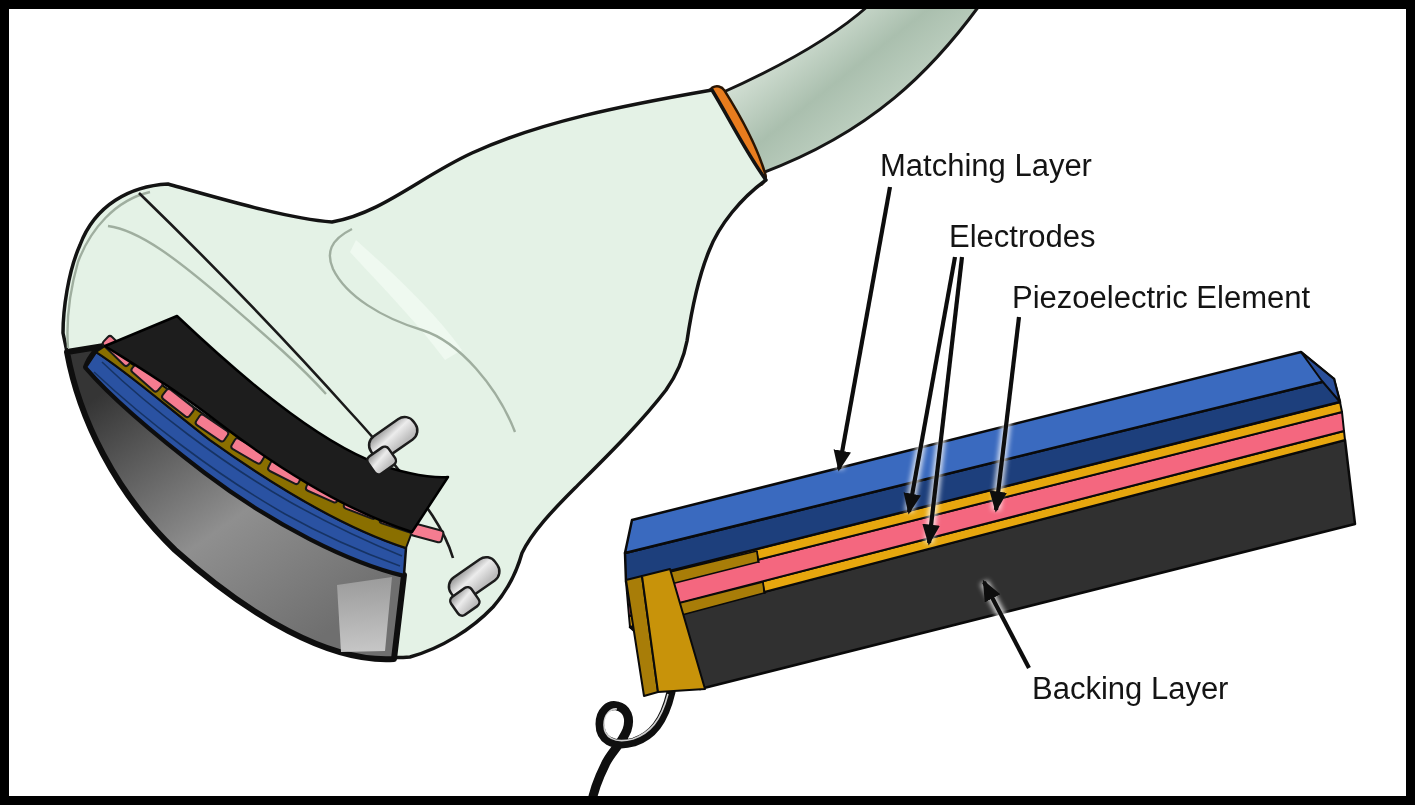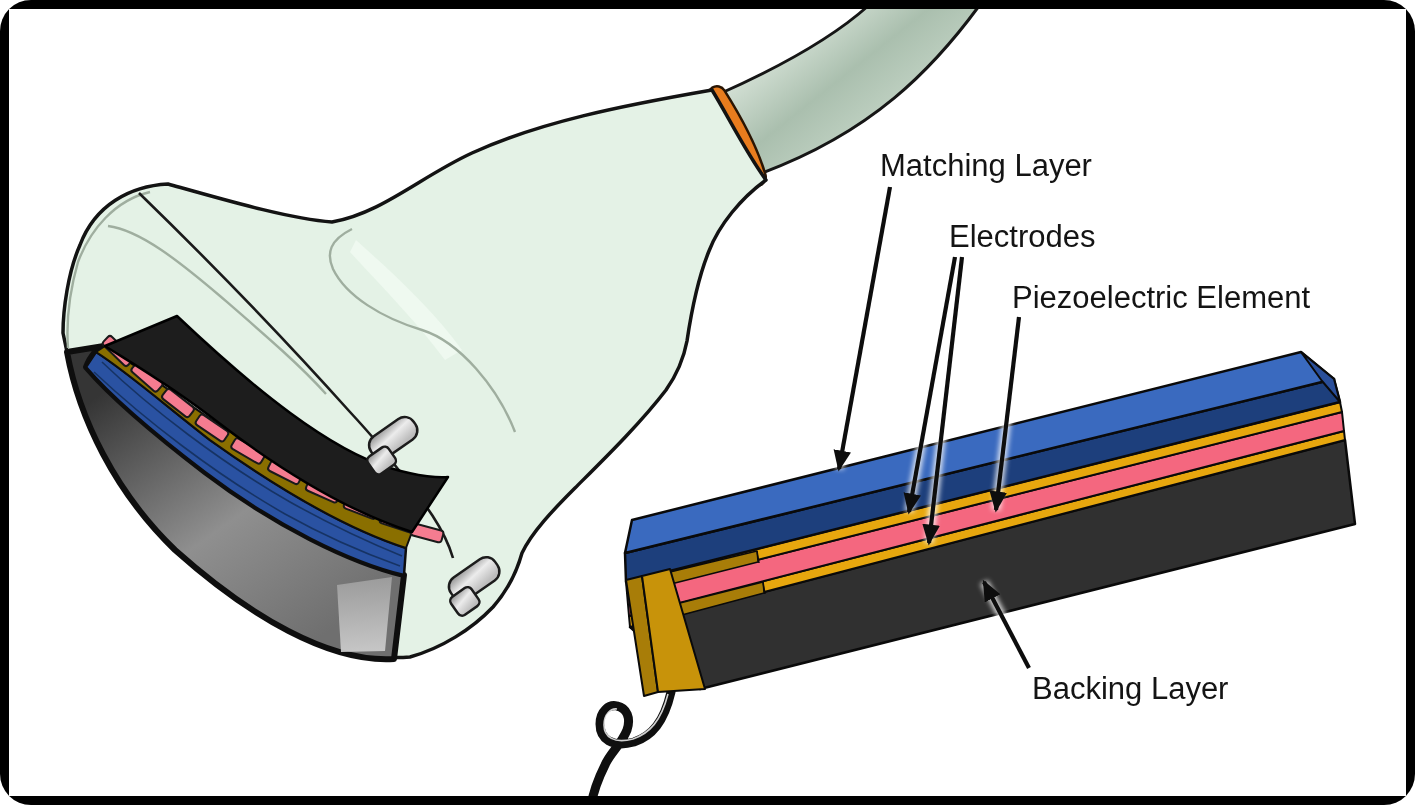--- a/index.html
+++ b/index.html
@@ -1,16 +1,16 @@
 <!DOCTYPE html>
 <html><head>
 <meta charset="utf-8">
 <style>
   html,body{margin:0;padding:0;background:#fff;}
-  .stage{width:1415px;height:805px;position:relative;background:#ffffff;overflow:hidden;border-radius:31px;}
+  .stage{width:1415px;height:805px;position:relative;background:#ffffff;overflow:hidden;}
   svg{display:block;}
   .lbl{font-family:"Liberation Sans",sans-serif;font-size:31px;fill:#141414;}
 </style>
 </head>
 <body>
 
 <div class="stage">
 <svg width="1415" height="805" viewBox="0 0 1415 805">
   <defs>
     <linearGradient id="cableGrad" gradientUnits="userSpaceOnUse" x1="810" y1="15" x2="905" y2="135">

